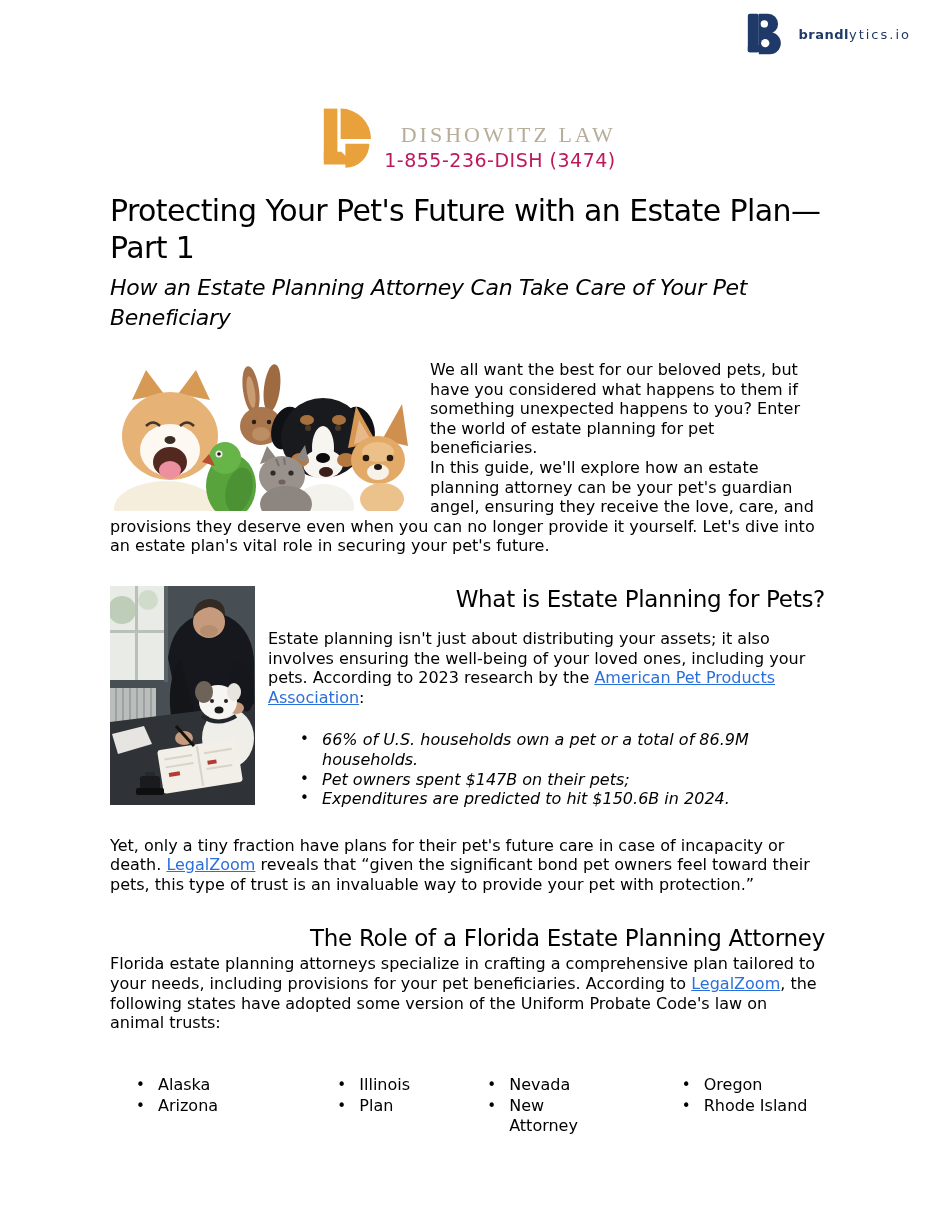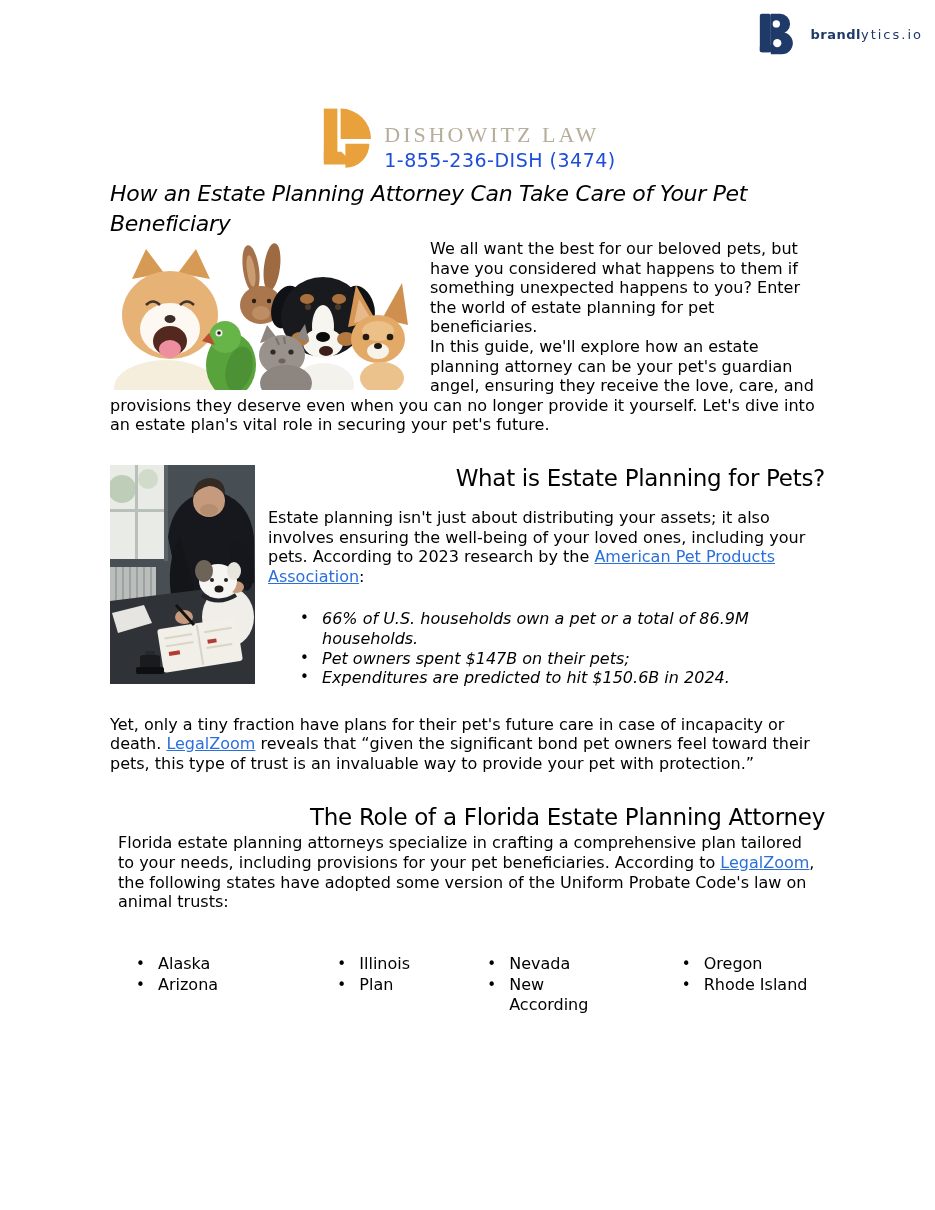--- a/index.html
+++ b/index.html
@@ -7,71 +7,71 @@
   .page {
     position: relative;
     width: 935px; height: 1210px;
     background: #ffffff;
     font-family: "DejaVu Sans", sans-serif;
     color: #000;
     overflow: hidden;
   }
 
   
-  .brandlytics { position: absolute; top: 12px; right: 12px; display: flex; align-items: center; gap: 7px; }
+  .brandlytics { position: absolute; top: 12px; right: 24px; display: flex; align-items: center; gap: 7px; }
   .brandlytics svg { display: block; }
   .bl-word { font-size: 13px; color: #1f3a68; white-space: nowrap; }
   .bl-word .bold { font-weight: 700; letter-spacing: .5px; }
   .bl-word .light { font-weight: 400; letter-spacing: 2px; }
 
   
   .letterhead { display: flex; justify-content: center; align-items: flex-start; gap: 9px; padding-top: 106px; }
-  .lh-text { margin-top: 16px; }
+  .lh-text { margin-top: 16px; text-align: right; }
   .firm {
     font-family: "Liberation Serif", serif;
     font-size: 22px; letter-spacing: 3px;
     color: #b6ad9a; white-space: nowrap;
   }
-  .phone { font-size: 19px; color: #1d4ed8; letter-spacing: .5px; margin-top: 1px; }
+  .phone { font-size: 19px; color: #be185d; letter-spacing: .5px; margin-top: 1px; }
 
   .content { width: 715px; margin-left: 110px; }
 
   h1 {
     margin: 20px 0 0; font-size: 30px; font-weight: 500;
     line-height: 37px; letter-spacing: -0.6px;
   }
   .subtitle {
     margin-top: 7px; font-size: 22px; font-style: italic;
     line-height: 30px; letter-spacing: -0.3px;
   }
 
   p, li { font-size: 16px; line-height: 19.6px; }
 
-  .intro { }
+  .intro { margin-top: 27px; }
   .intro p { margin: 0; }
   .pets-photo { float: left; width: 307px; height: 149px; margin: 2px 13px 4px 0; }
 
   .section1 { margin-top: 30px; }
   .attorney-photo { float: left; width: 145px; height: 219px; margin-right: 13px; }
   .s1-body { overflow: hidden; }
   h2 { margin: 0; font-size: 23px; font-weight: 400; letter-spacing: -0.3px; text-align: right; }
   .s1-body p { margin: 17px 0 0; }
 
   ul.facts { margin: 23px 0 0; padding: 0 0 0 30px; list-style: none; font-style: italic; }
   ul.facts li, .states li { position: relative; padding-left: 24px; }
   ul.facts li::before, .states li::before {
     content: "\2022"; position: absolute; left: 2px; top: 0; font-size: 15px;
   }
 
   .closing { clear: both; margin: 0; padding-top: 27px; }
 
   a.doclink { color: #2b6fdb; text-decoration: underline; cursor: pointer; }
 
   .section2 { margin-top: 31px; }
-  .section2 p { margin: 3px 8px 0; }
+  .section2 p { margin: 3px 0 0; }
 
   .states { display: flex; margin-top: 30px; }
   .states ul { list-style: none; margin: 12px; padding: 0 0 0 12px; }
   .states li { margin-bottom: 1px; line-height: 20px; }
   .col1 { width: 208px; } .col2 { width: 147px; } .col3 { width: 200px; } .col4 { width: 170px; }
   .col3 li { max-width: 92px; }
 </style>
 </head>
 <body>
 
@@ -101,20 +101,21 @@
       </g>
     </svg>
     <div class="lh-text">
       <div class="firm">DISHOWITZ LAW</div>
       <div class="phone">1-855-236-DISH (3474)</div>
     </div>
   </div>
 
   <div class="content">
 
+    <h1>Protecting Your Pet's Future with an Estate Plan—Part 1</h1>
     <div class="subtitle">How an Estate Planning Attorney Can Take Care of Your Pet Beneficiary</div>
 
     <div class="intro">
       <svg class="pets-photo" viewBox="0 0 307 149">
         <rect width="307" height="149" fill="#ffffff"></rect>
 
         <g>
           <polygon points="22,38 36,8 54,32" fill="#d79a55"></polygon>
           <polygon points="100,38 86,8 68,32" fill="#d79a55"></polygon>
           <ellipse cx="60" cy="74" rx="48" ry="44" fill="#e7b276"></ellipse>
@@ -252,21 +253,21 @@
         <ul class="col1">
           <li>Alaska</li>
           <li>Arizona</li>
         </ul>
         <ul class="col2">
           <li>Illinois</li>
           <li>Plan</li>
         </ul>
         <ul class="col3">
           <li>Nevada</li>
-          <li>New According</li>
+          <li>New Attorney</li>
         </ul>
         <ul class="col4">
           <li>Oregon</li>
           <li>Rhode Island</li>
         </ul>
       </div>
     </div>
 
   </div>
 </div>

